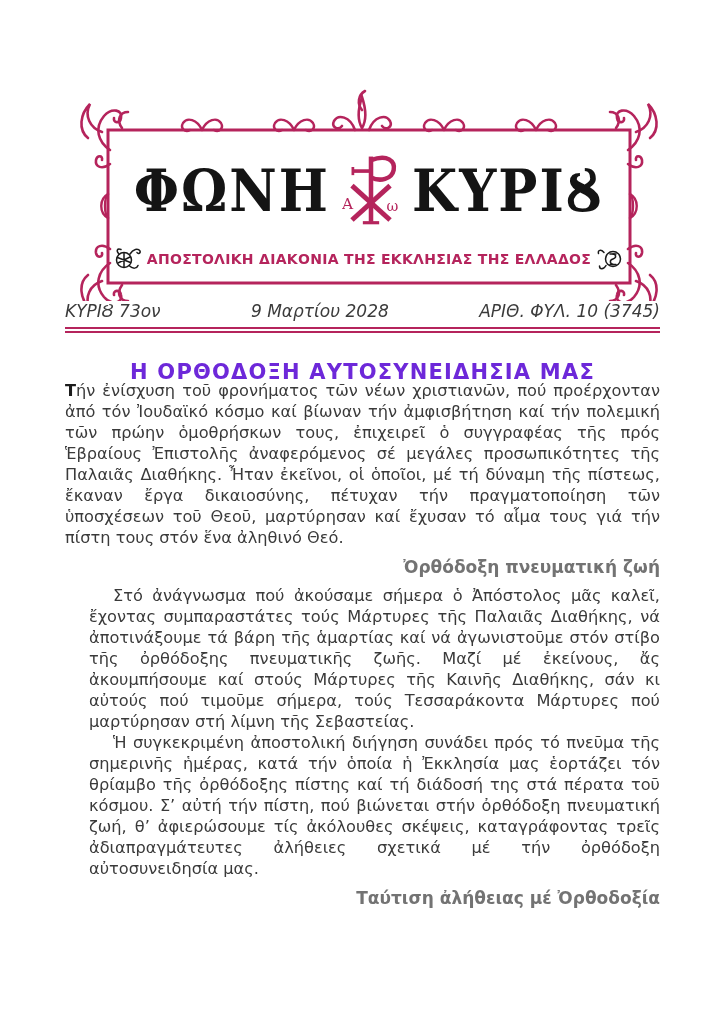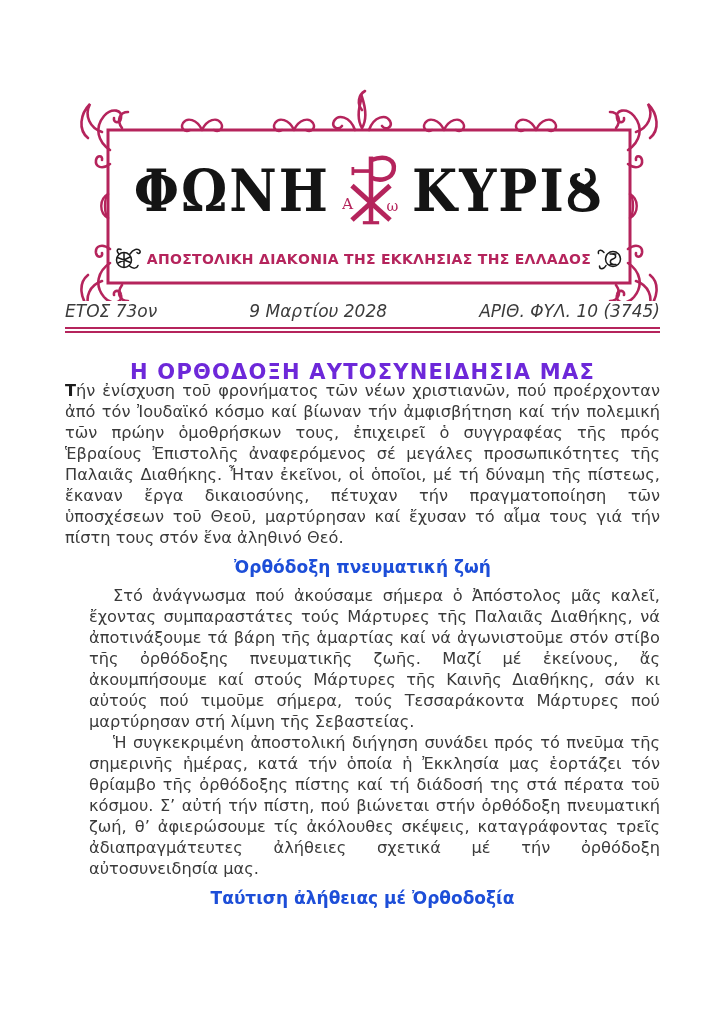--- a/index.html
+++ b/index.html
@@ -70,24 +70,24 @@
   .article-body {
     position: absolute; left: 65px; top: 380px; width: 595px;
     font-size: 16.2px; line-height: 21px;
     text-align: justify;
     color: #3a3a3a;
   }
   .article-body p { margin: 0; }
   .article-body p.indented { text-indent: 24px; margin-left: 24px; }
   .lead-initial { font-weight: 700; color: #1c1c1c; }
   .section-heading {
-    font-weight: 700; color: #1d4ed8;
+    font-weight: 700; color: #737373;
     font-size: 17px;
     margin: 9px 0 7px 0;
-    text-align: center;
+    text-align: right;
   }
 </style>
 </head>
 <body>
 
 <header class="masthead-frame">
   <svg class="frame-svg" width="600" height="215" viewBox="0 0 600 215" aria-hidden="true">
     <defs>
       <g id="corner" stroke="#b5245c" stroke-width="2.6" fill="none" stroke-linecap="round">
         <path d="M 2 20 C -10 12, -14 -2, -4 -14 C 4 -23, 15 -20, 13 -12 C 12 -6, 5 -7, 6 -12"></path>
@@ -159,21 +159,21 @@
           <path d="M18 8 C 21.5 8.5, 21.5 12, 18 13 C 14.5 14, 14.5 17.5, 18 18.5"></path>
           <path d="M9 6.5 C 6 3, 2.5 4, 3.5 7.5"></path>
           <path d="M11 19.5 C 8.5 24, 4.5 23.5, 4.5 20"></path>
         </g>
       </svg>
     </div>
   </div>
 </header>
 
 <div class="issue-line">
-  <span>ΕΤΟΣ 73ον</span>
+  <span>ΚΥΡΙȢ 73ον</span>
   <span>9 Μαρτίου 2028</span>
   <span>ΑΡΙΘ. ΦΥΛ. 10 (3745)</span>
 </div>
 
 <div class="double-rule"></div>
 
 <h1 class="article-title">Η ΟΡΘΟΔΟΞΗ ΑΥΤΟΣΥΝΕΙΔΗΣΙΑ ΜΑΣ</h1>
 
 <main class="article-body">
   <p><span class="lead-initial">Τ</span><span>ήν ἐνίσχυση τοῦ φρονήματος τῶν νέων χριστιανῶν, πού προέρχονταν ἀπό τόν Ἰουδαϊκό κόσμο καί βίωναν τήν ἀμφισβήτηση καί τήν πολεμική τῶν πρώην ὁμοθρήσκων τους, ἐπιχειρεῖ ὁ συγγραφέας τῆς πρός Ἑβραίους Ἐπιστολῆς ἀναφερόμενος σέ μεγάλες προσωπικότητες τῆς Παλαιᾶς Διαθήκης. Ἦταν ἐκεῖνοι, οἱ ὁποῖοι, μέ τή δύναμη τῆς πίστεως, ἔκαναν ἔργα δικαιοσύνης, πέτυχαν τήν πραγματοποίηση τῶν ὑποσχέσεων τοῦ Θεοῦ, μαρτύρησαν καί ἔχυσαν τό αἷμα τους γιά τήν πίστη τους στόν ἕνα ἀληθινό Θεό.</span></p>

